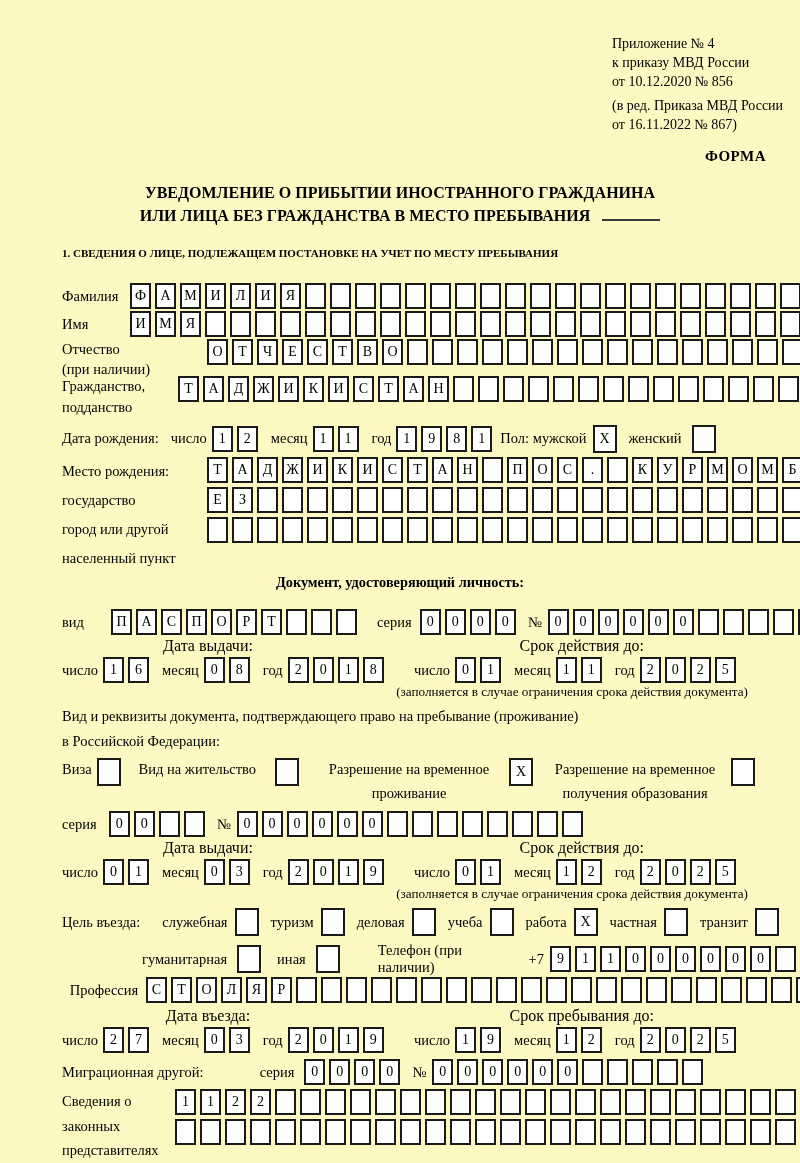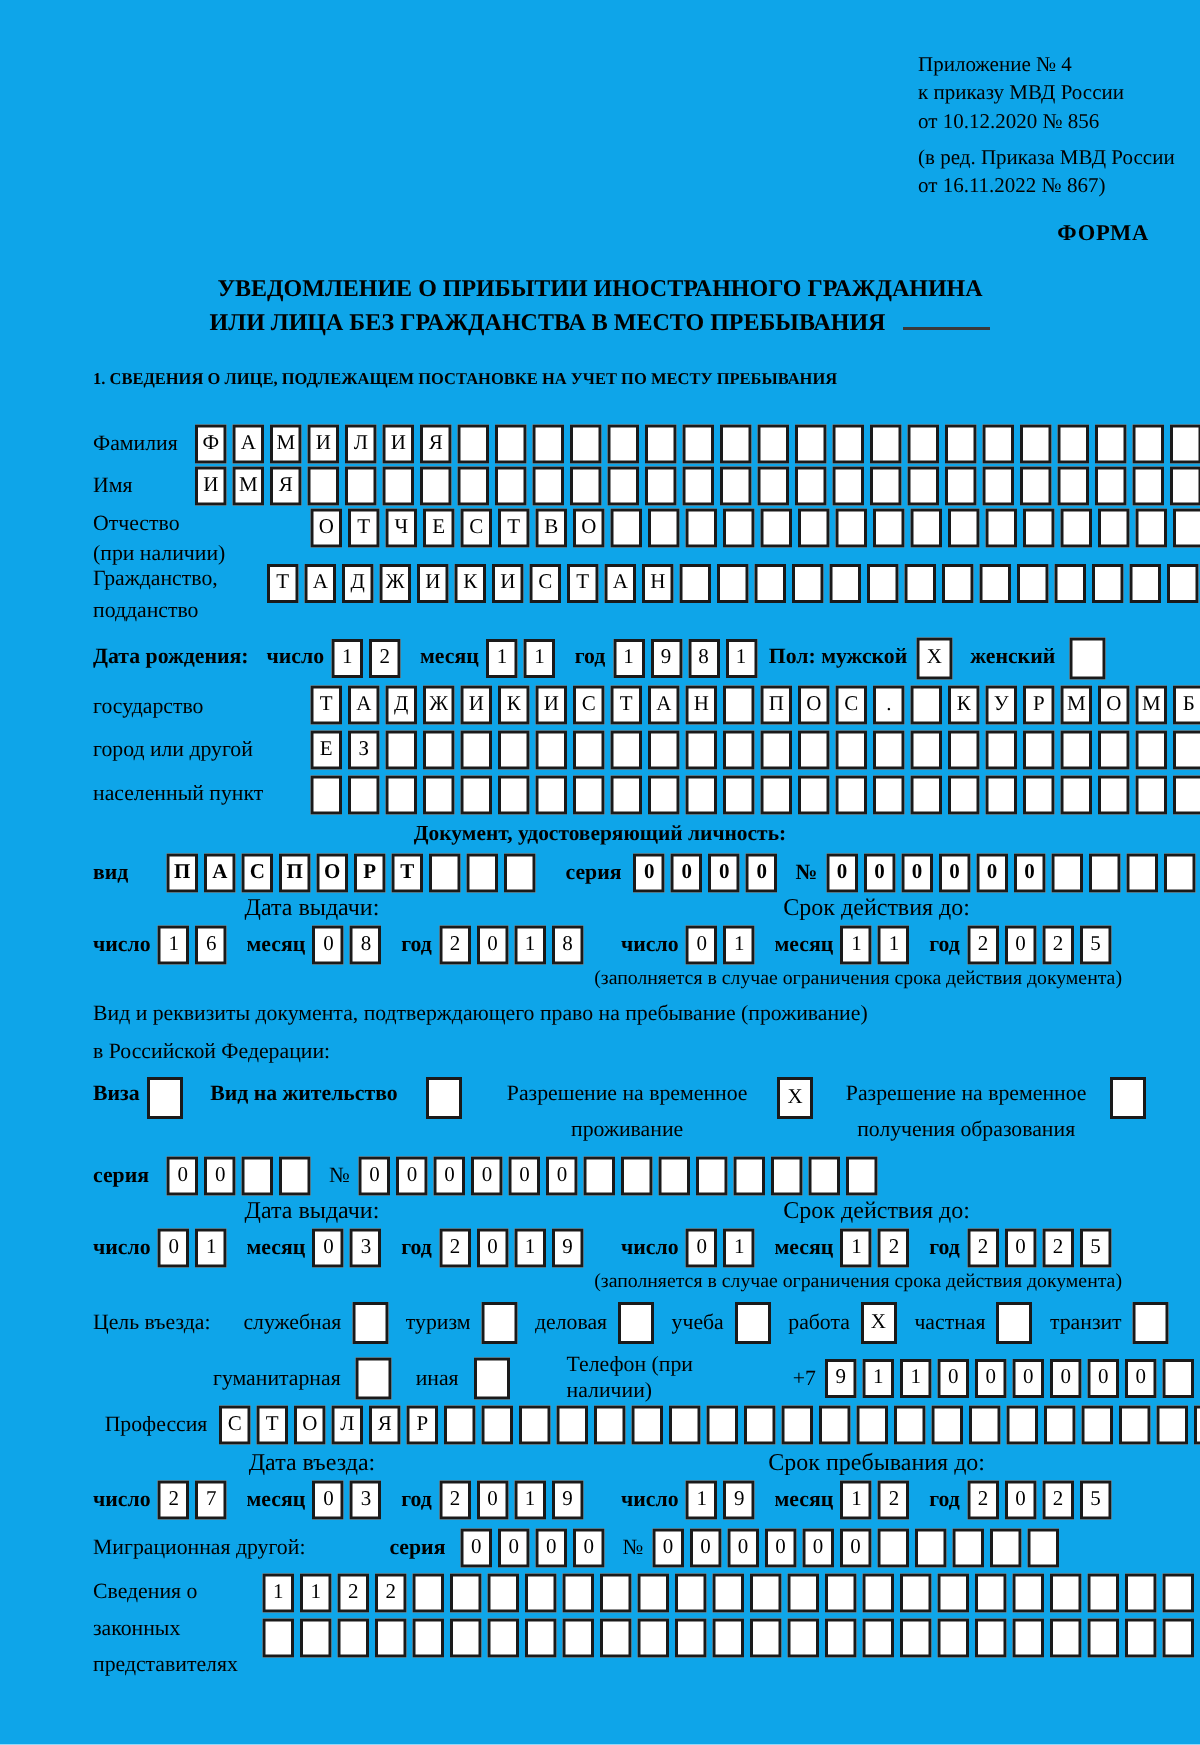--- a/index.html
+++ b/index.html
@@ -1,18 +1,18 @@
 <!DOCTYPE html>
 <html><head>
 <meta charset="utf-8">
 <style>
   html,body{margin:0;padding:0;background:#fff;}
   body{width:800px;height:1163px;overflow:hidden;color:#000;
        font-family:"Liberation Serif",serif;font-size:14.5px;}
-  .page{position:relative;width:800px;height:1163px;overflow:hidden;background:#0ea5e9;}
+  .page{position:relative;width:800px;height:1163px;overflow:hidden;background:#fef9c3;}
   .ml{margin-left:62px;}
 
   
   .hdr{margin:34px 0 0 612px;width:190px;line-height:19px;font-size:14px;}
   .hdr .amend{margin-top:5px;}
   .forma{margin-top:14px;padding-right:34px;text-align:right;font-weight:bold;font-size:15px;letter-spacing:.5px;}
 
   
   .title{margin-top:16px;text-align:center;font-weight:bold;font-size:16px;line-height:23px;}
   .ublank{display:inline-block;width:58px;height:13px;border-bottom:2px solid #3a3a3a;margin-left:12px;}
@@ -29,21 +29,21 @@
   .top{align-items:flex-start;}
 
   
   .datecols{display:flex;margin-top:2px;}
   .dcol-left{width:352px;flex:none;}
   .dcol-right{flex:none;}
   .dchead{text-align:center;font-size:16px;line-height:18px;}
   .dcol-left .dchead{padding-right:60px;}
   .dcol-right .dchead{padding-left:10px;}
   .drow{display:flex;align-items:center;margin-top:2px;}
-  .dlab{flex:none;margin-right:5px;font-weight:bold;}
+  .dlab{flex:none;margin-right:5px;}
   .g{margin-left:9px;}
   .rnote{font-size:13.2px;text-align:right;padding-right:52px;line-height:16px;margin-top:1px;}
 
   .intro{margin-top:4px;line-height:25px;}
 
   
   .visarow{display:flex;align-items:flex-start;margin-top:3px;}
   .opt2,.opt3{text-align:center;line-height:24px;}
   .cbx{display:inline-flex;flex:none;margin-top:1px;}
   .cbx .box{width:20px;height:24px;margin-right:0;}
@@ -241,20 +241,21 @@
         <span class="box">X</span>
       </span>
     <span class="dlab" style="margin:0 10px 0 12px;">женский</span>
     <span class="cbx">
         <span class="box"></span>
       </span>
   </div>
 
   <div class="row ml top" style="margin-top:4px;">
     <div class="bp-lbl">
+      <div>Место рождения:</div>
       <div>государство</div>
       <div>город или другой</div>
       <div>населенный пункт</div>
     </div>
     <div class="bprows">
       <div class="boxes">
           <span class="box">Т</span>
           <span class="box">А</span>
           <span class="box">Д</span>
           <span class="box">Ж</span>
@@ -329,21 +330,21 @@
           <span class="box"></span>
           <span class="box"></span>
           <span class="box"></span>
           <span class="box"></span>
         </div>
     </div>
   </div>
 
   <div class="docheading">Документ, удостоверяющий личность:</div>
 
-  <div class="row ml" style="margin-top:3px;font-weight:bold;">
+  <div class="row ml" style="margin-top:17px;">
     <div class="rlabel" style="width:49px;">вид</div>
     <div class="boxes">
         <span class="box">П</span>
         <span class="box">А</span>
         <span class="box">С</span>
         <span class="box">П</span>
         <span class="box">О</span>
         <span class="box">Р</span>
         <span class="box">Т</span>
         <span class="box"></span>

